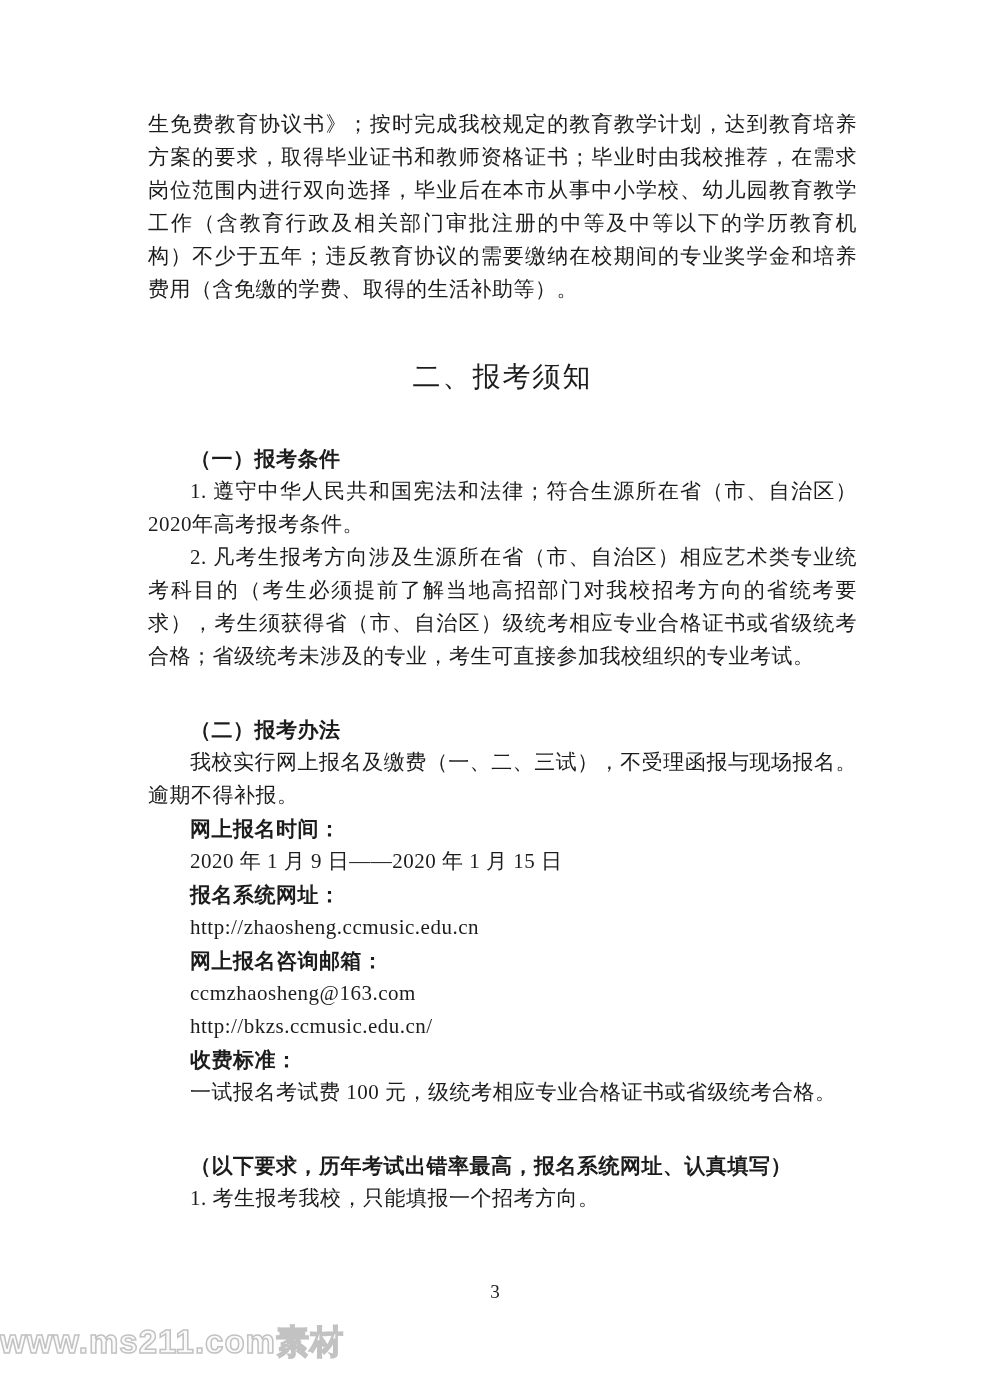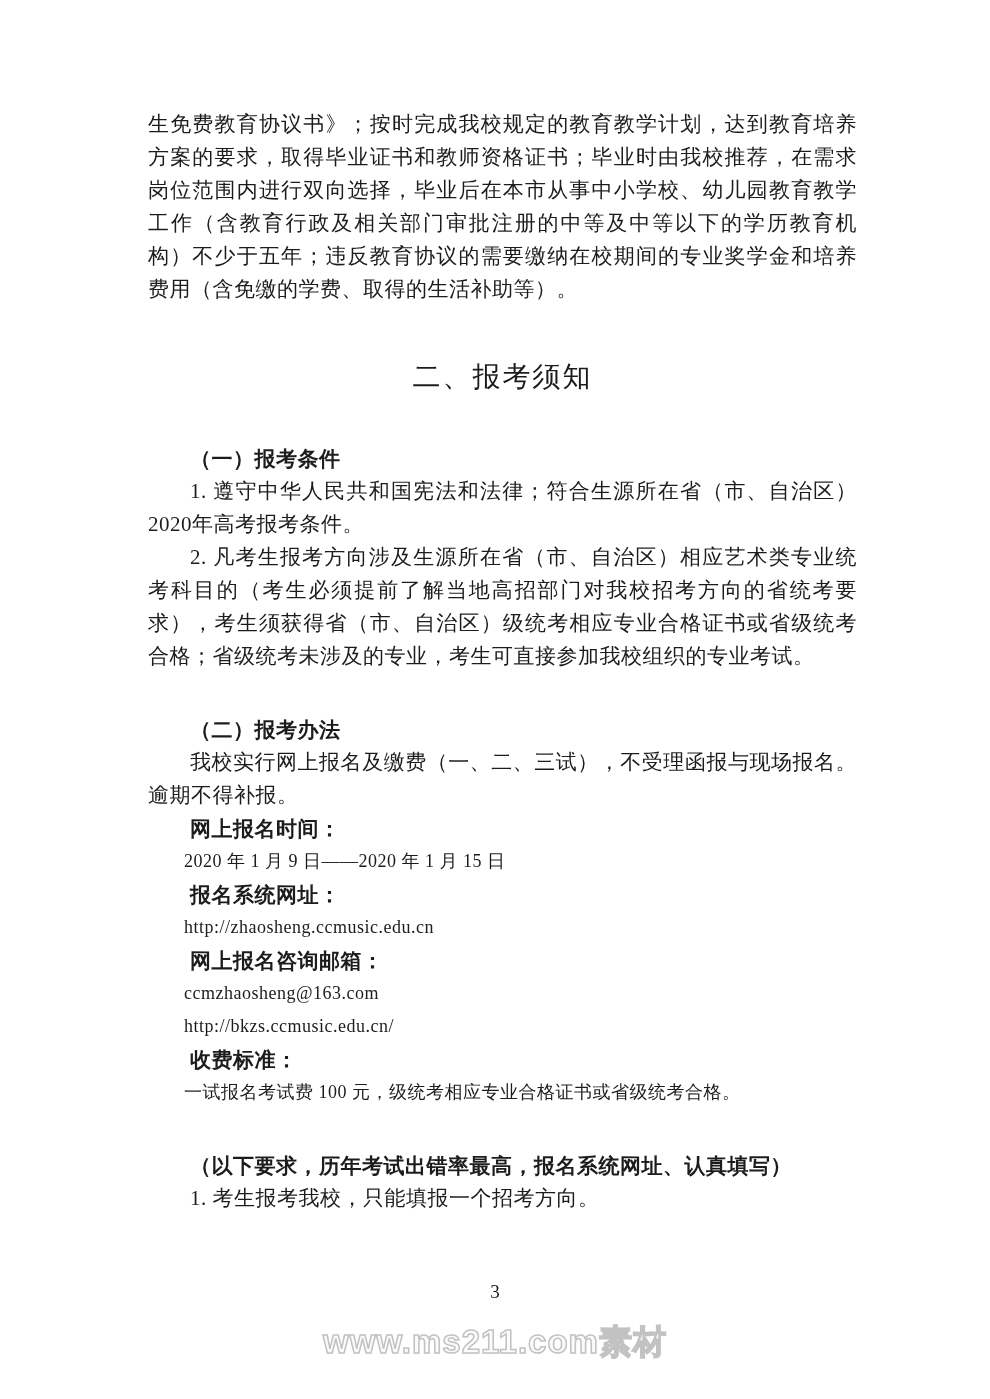--- a/index.html
+++ b/index.html
@@ -49,41 +49,41 @@
     margin: 0;
     font-family: "Liberation Sans", "DejaVu Sans", sans-serif;
     font-weight: bold;
     font-size: 21px;
     line-height: 33px;
     text-indent: 2em;
     letter-spacing: 0.5px;
   }
   .value-line {
     margin: 0;
-    font-size: 18px;
+    font-size: 21px;
     line-height: 33px;
     text-indent: 2em;
     text-align: justify;
     letter-spacing: 0.5px;
   }
   .page-number {
     position: absolute;
     left: 0;
     right: 0;
     top: 1280px;
     text-align: center;
     font-size: 19px;
     line-height: 24px;
   }
   .watermark {
     position: absolute;
     left: 0;
     right: 0;
     top: 1320px;
-    text-align: center;
+    text-align: left;
     font-family: "Liberation Sans", "DejaVu Sans", sans-serif;
     font-weight: bold;
     font-size: 33px;
     line-height: 44px;
     letter-spacing: 1px;
     color: #fbfbfb;
     -webkit-text-stroke: 1.5px #c2c2c2;
     text-shadow: 0 0 1px #cccccc;
   }
 </style>

